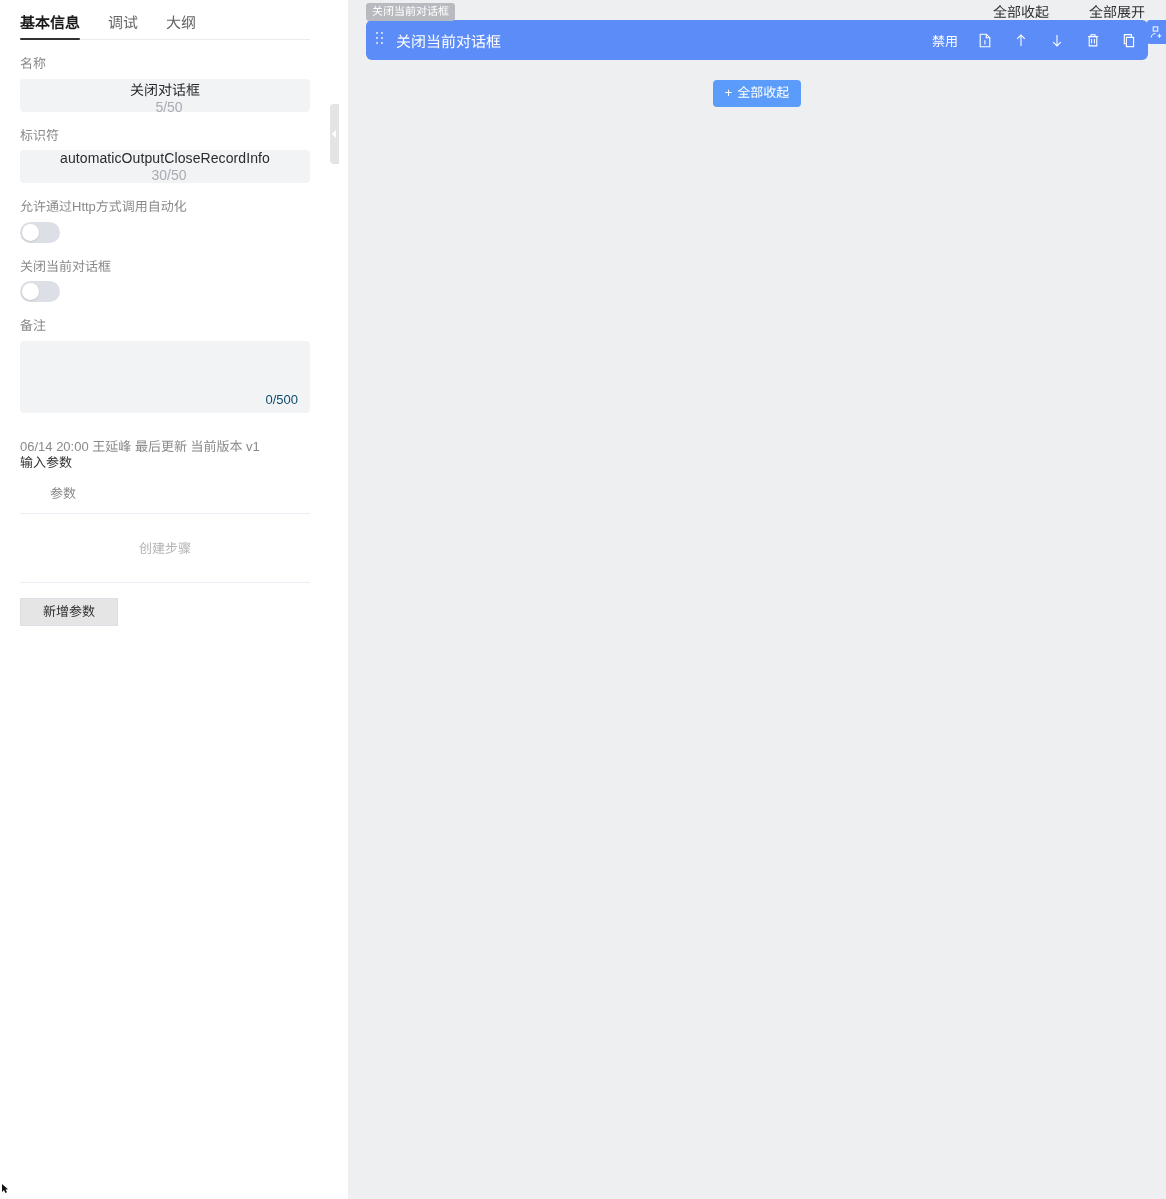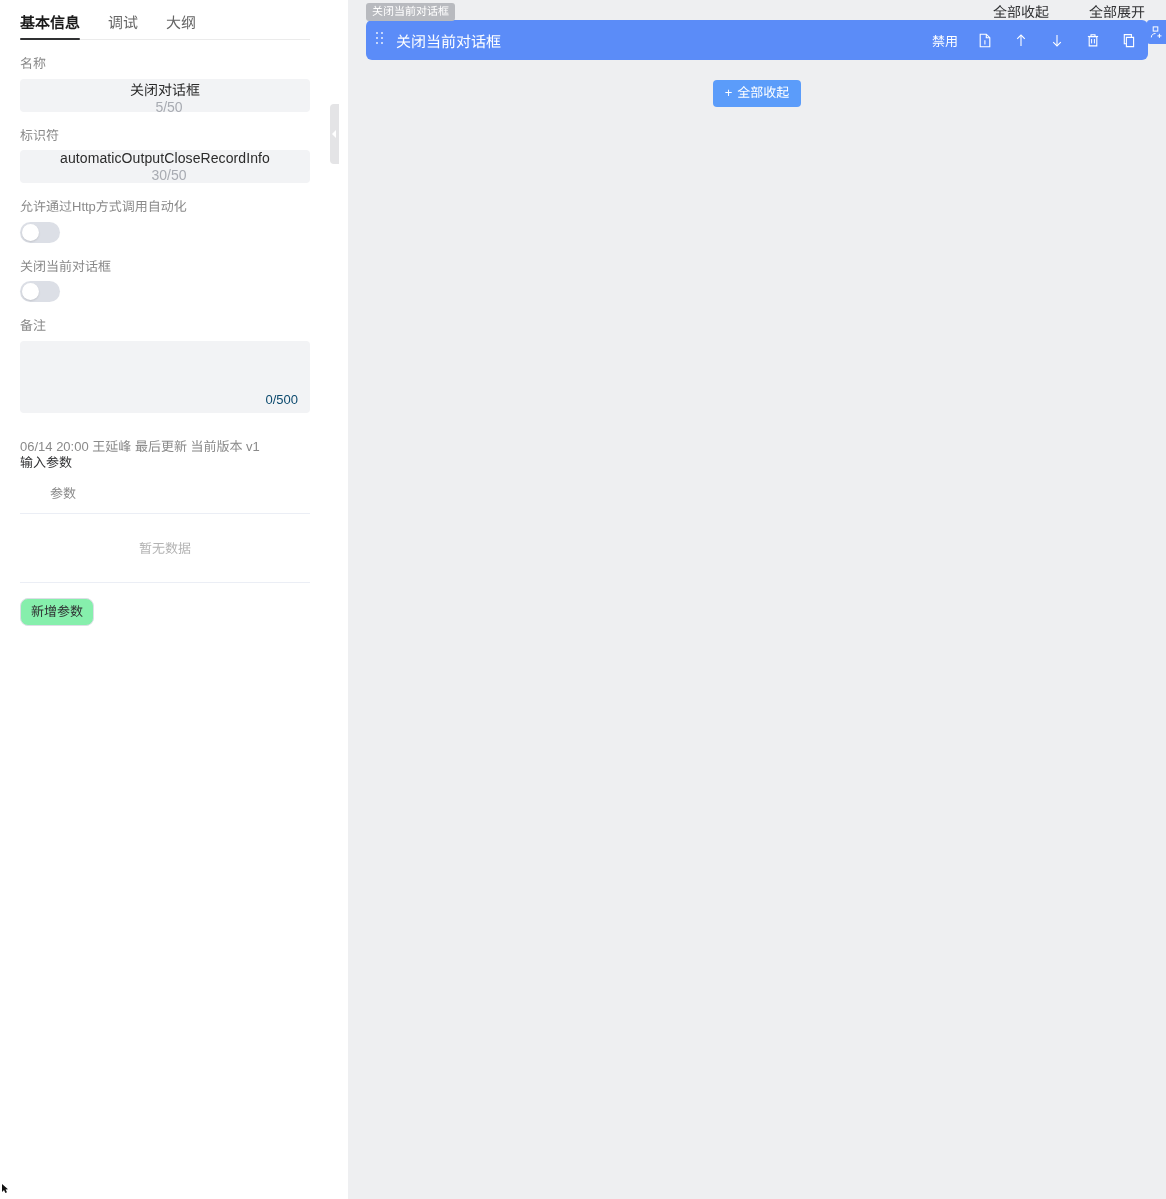--- a/index.html
+++ b/index.html
@@ -161,26 +161,26 @@
   .param-empty {
     text-align: center;
     font-size: 13px;
     color: #b3b3b3;
     padding: 24px 0 25px 0;
   }
 
   .btn-outline {
     display: inline-block;
     margin-top: 15px;
-    padding: 5px 10px;
+    padding: 5px 22px;
     font-size: 13px;
     color: #303133;
-    background: #86efac;
+    background: #e5e5e5;
     border: 1px solid #dcdfe6;
-    border-radius: 8px;
+    border-radius: 0;
     cursor: pointer;
     line-height: 1.2;
   }
 
   
   .splitter {
     position: relative;
     flex: 0 0 18px;
     width: 18px;
     height: 1199px;
@@ -403,21 +403,21 @@
       <span></span>
       <span class="ta-counter">0/500</span>
     </div>
 
     <div class="meta-line">06/14 20:00 王延峰 最后更新 当前版本 v1</div>
     <div class="section-title">输入参数</div>
 
     <div class="param-table">
       <div class="param-head">参数</div>
       <div class="param-divider"></div>
-      <div class="param-empty">暂无数据</div>
+      <div class="param-empty">创建步骤</div>
       <div class="param-divider"></div>
     </div>
 
     <div class="btn-outline">新增参数</div>
 
     <svg class="cursor-mark" viewBox="0 0 6 9">
       <path d="M0 0 L0 8 L2 6 L3.4 9 L5 8.2 L3.6 5.4 L6 5.2 Z" fill="#111111"></path>
     </svg>
   </div>
 

